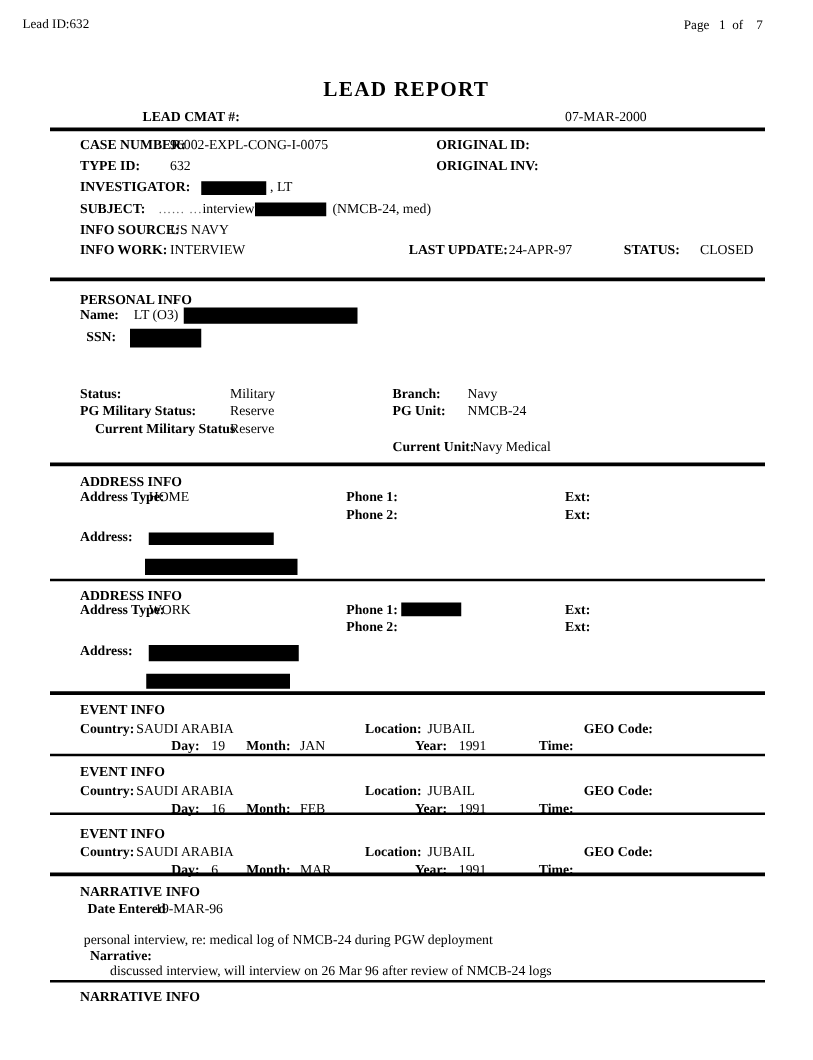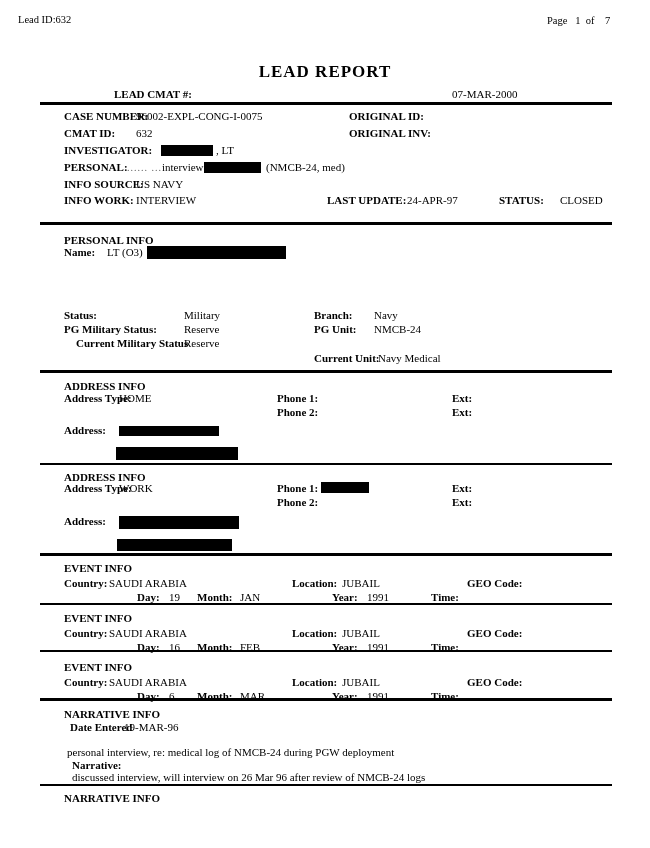--- a/index.html
+++ b/index.html
@@ -36,31 +36,31 @@
     <span class="a" style="left:388px">07-MAR-2000</span>
   </div>
   <div class="hl" style="top:102px"></div>
 
   <div class="r" style="top:110px">
     <span class="a b" style="left:0">CASE NUMBER:</span>
     <span class="a" style="left:72px">96002-EXPL-CONG-I-0075</span>
     <span class="a b" style="left:285px">ORIGINAL ID:</span>
   </div>
   <div class="r" style="top:127px">
-    <span class="a b" style="left:0">CMAT ID:</span>
+    <span class="a b" style="left:0">TYPE ID:</span>
     <span class="a" style="left:72px">632</span>
     <span class="a b" style="left:285px">ORIGINAL INV:</span>
   </div>
   <div class="r" style="top:144px">
     <span class="a b" style="left:0">INVESTIGATOR:</span>
     <span class="bar" style="left:97px;top:1px;width:52px;height:11px"></span>
     <span class="a" style="left:152px">, LT</span>
   </div>
   <div class="r" style="top:161px">
-    <span class="a b" style="left:0">PERSONAL:</span>
+    <span class="a b" style="left:0">SUBJECT:</span>
     <span class="a dots" style="left:63px">...... ...</span>
     <span class="a" style="left:98px">interview -</span>
     <span class="bar" style="left:140px;top:1px;width:57px;height:11px"></span>
     <span class="a" style="left:202px">(NMCB-24, med)</span>
   </div>
   <div class="r" style="top:178px">
     <span class="a b" style="left:0">INFO SOURCE:</span>
     <span class="a" style="left:72px">US NAVY</span>
   </div>
   <div class="r" style="top:194px">
@@ -73,20 +73,24 @@
   </div>
   <div class="hl" style="top:222px"></div>
 
   <div class="r" style="top:234px">
     <span class="a b" style="left:0">PERSONAL INFO</span>
   </div>
   <div class="r" style="top:246px">
     <span class="a b" style="left:0">Name:</span>
     <span class="a" style="left:43px">LT (O3)</span>
     <span class="bar" style="left:83px;top:0;width:139px;height:13px"></span>
+  </div>
+  <div class="r" style="top:264px">
+    <span class="a b" style="left:5px">SSN:</span>
+    <span class="bar" style="left:40px;top:-1px;width:57px;height:15px"></span>
   </div>
   <div class="r" style="top:309px">
     <span class="a b" style="left:0">Status:</span>
     <span class="a" style="left:120px">Military</span>
     <span class="a b" style="left:250px">Branch:</span>
     <span class="a" style="left:310px">Navy</span>
   </div>
   <div class="r" style="top:323px">
     <span class="a b" style="left:0">PG Military Status:</span>
     <span class="a" style="left:120px">Reserve</span>
@@ -218,21 +222,21 @@
     <span class="a b" style="left:6px">Date Entered</span>
     <span class="a" style="left:60px">19-MAR-96</span>
   </div>
   <div class="r" style="top:746px">
     <span class="a" style="left:3px">personal interview, re: medical log of NMCB-24 during PGW deployment</span>
   </div>
   <div class="r" style="top:759px">
     <span class="a b" style="left:8px">Narrative:</span>
   </div>
   <div class="r" style="top:771px">
-    <span class="a" style="left:8px">discussed interview, will interview on 26 Mar 96 after review of NMCB-24 logs</span>
+    <span class="a" style="left:24px">discussed interview, will interview on 26 Mar 96 after review of NMCB-24 logs</span>
   </div>
   <div class="hl t2" style="top:784px"></div>
 
   <div class="r" style="top:792px">
     <span class="a b" style="left:0">NARRATIVE INFO</span>
   </div>
 
 </div>
 
 </body></html>

